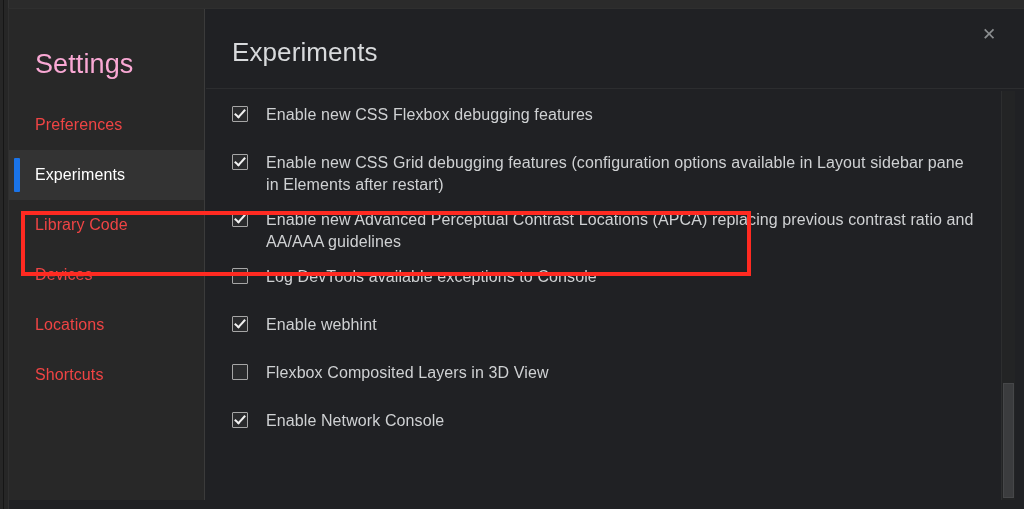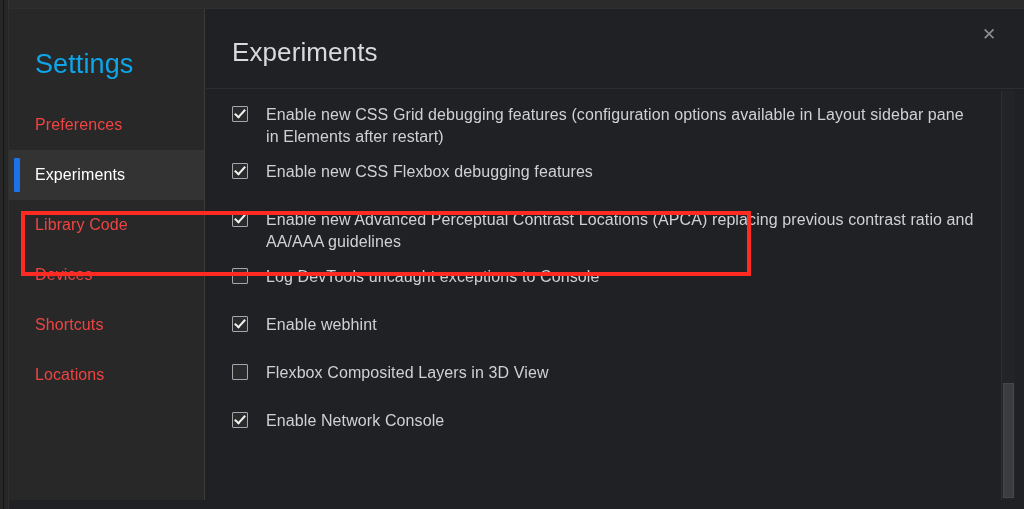--- a/index.html
+++ b/index.html
@@ -60,21 +60,21 @@
   #sidebar {
     position: absolute;
     left: 0; top: 0;
     width: 196px;
     height: 491px;
     background: #282828;
     border-right: 1px solid #3b3b3b;
     box-sizing: border-box;
   }
   #settings-title {
-    color: #0ea5e9;
+    color: #f9a8d4;
     font-size: 27px;
     font-weight: 400;
     letter-spacing: 0.1px;
     padding: 42px 0 0 26px;
     line-height: 1;
   }
   .nav-list {
     margin-top: 22px;
   }
   .nav-item {
@@ -257,59 +257,59 @@
             <span class="nav-accent" style="background: rgb(26, 115, 232);"></span>
             <span>Experiments</span>
           </div>
           <div class="nav-item">
             <span>Library Code</span>
           </div>
           <div class="nav-item">
             <span>Devices</span>
           </div>
           <div class="nav-item">
+            <span>Locations</span>
+          </div>
+          <div class="nav-item">
             <span>Shortcuts</span>
-          </div>
-          <div class="nav-item">
-            <span>Locations</span>
           </div>
         </div>
     </div>
 
     <div id="content">
 
       <div id="content-header">
         <div id="experiments-title">Experiments</div>
         <div id="close-button">✕</div>
         <div id="header-divider"></div>
       </div>
 
       <div id="experiment-list">
           <div class="exp-row">
             <div class="exp-inner">
               <span class="checkbox checked"></span>
+              <span class="exp-label">Enable new CSS Flexbox debugging features</span>
+            </div>
+          </div>
+          <div class="exp-row">
+            <div class="exp-inner">
+              <span class="checkbox checked"></span>
               <span class="exp-label">Enable new CSS Grid debugging features (configuration options available in Layout sidebar pane in Elements after restart)</span>
             </div>
           </div>
           <div class="exp-row">
             <div class="exp-inner">
               <span class="checkbox checked"></span>
-              <span class="exp-label">Enable new CSS Flexbox debugging features</span>
-            </div>
-          </div>
-          <div class="exp-row">
-            <div class="exp-inner">
-              <span class="checkbox checked"></span>
               <span class="exp-label">Enable new Advanced Perceptual Contrast Locations (APCA) replacing previous contrast ratio and AA/AAA guidelines</span>
             </div>
           </div>
           <div class="exp-row">
             <div class="exp-inner">
               <span class="checkbox"></span>
-              <span class="exp-label">Log DevTools uncaught exceptions to Console</span>
+              <span class="exp-label">Log DevTools available exceptions to Console</span>
             </div>
           </div>
           <div class="exp-row">
             <div class="exp-inner">
               <span class="checkbox checked"></span>
               <span class="exp-label">Enable webhint</span>
             </div>
           </div>
           <div class="exp-row">
             <div class="exp-inner">

